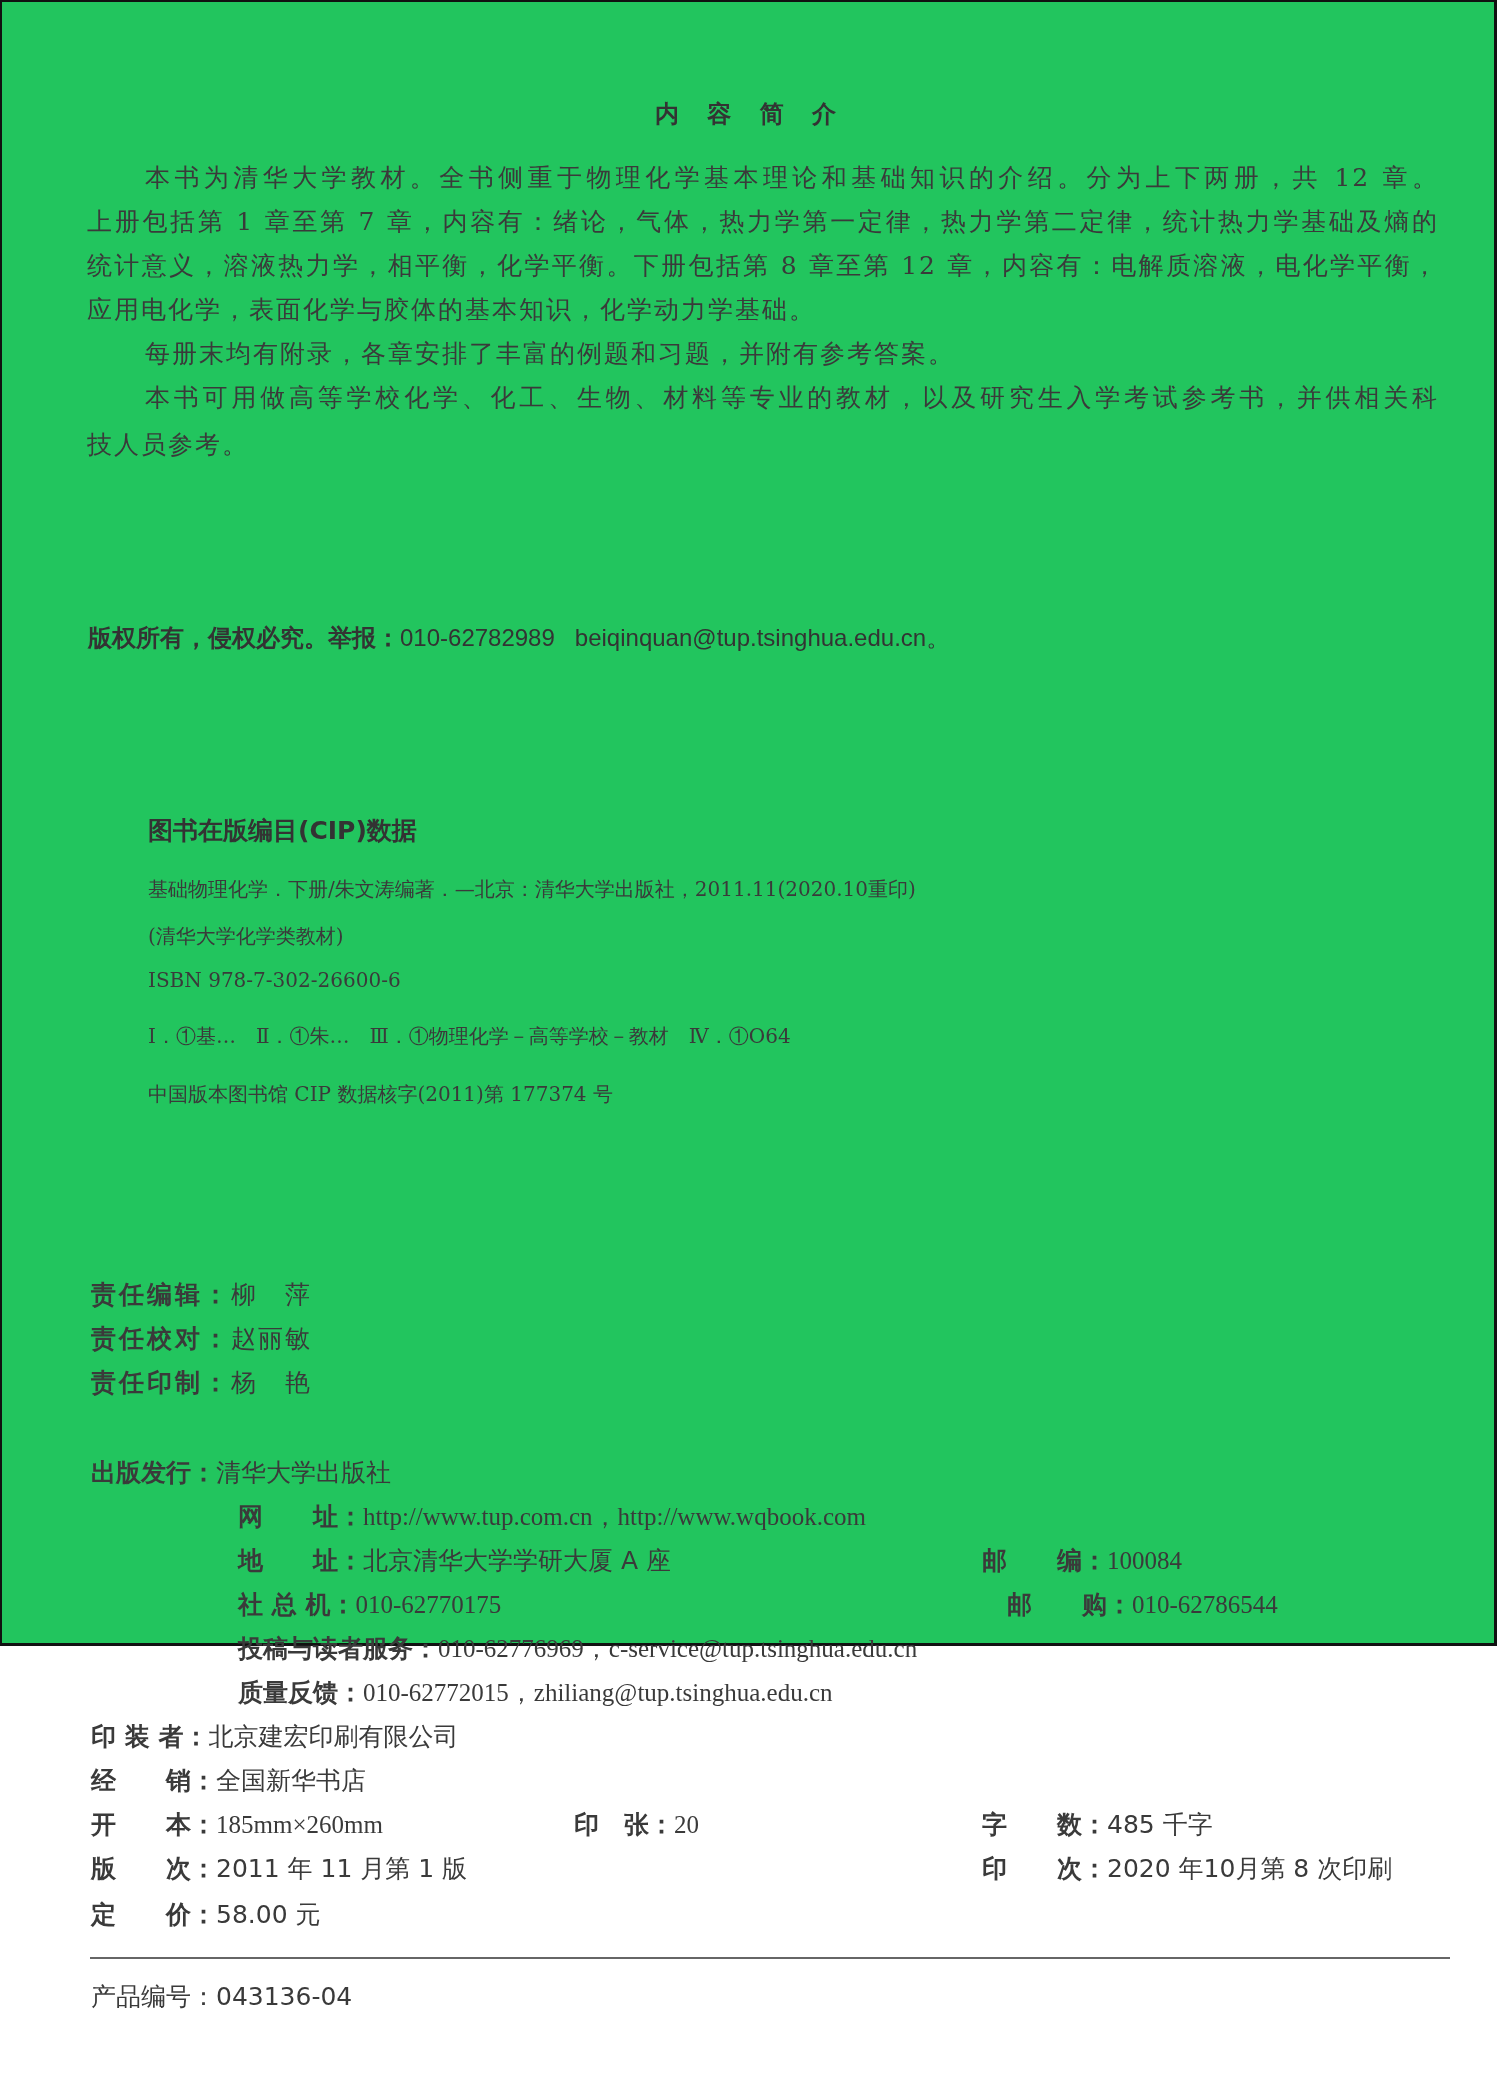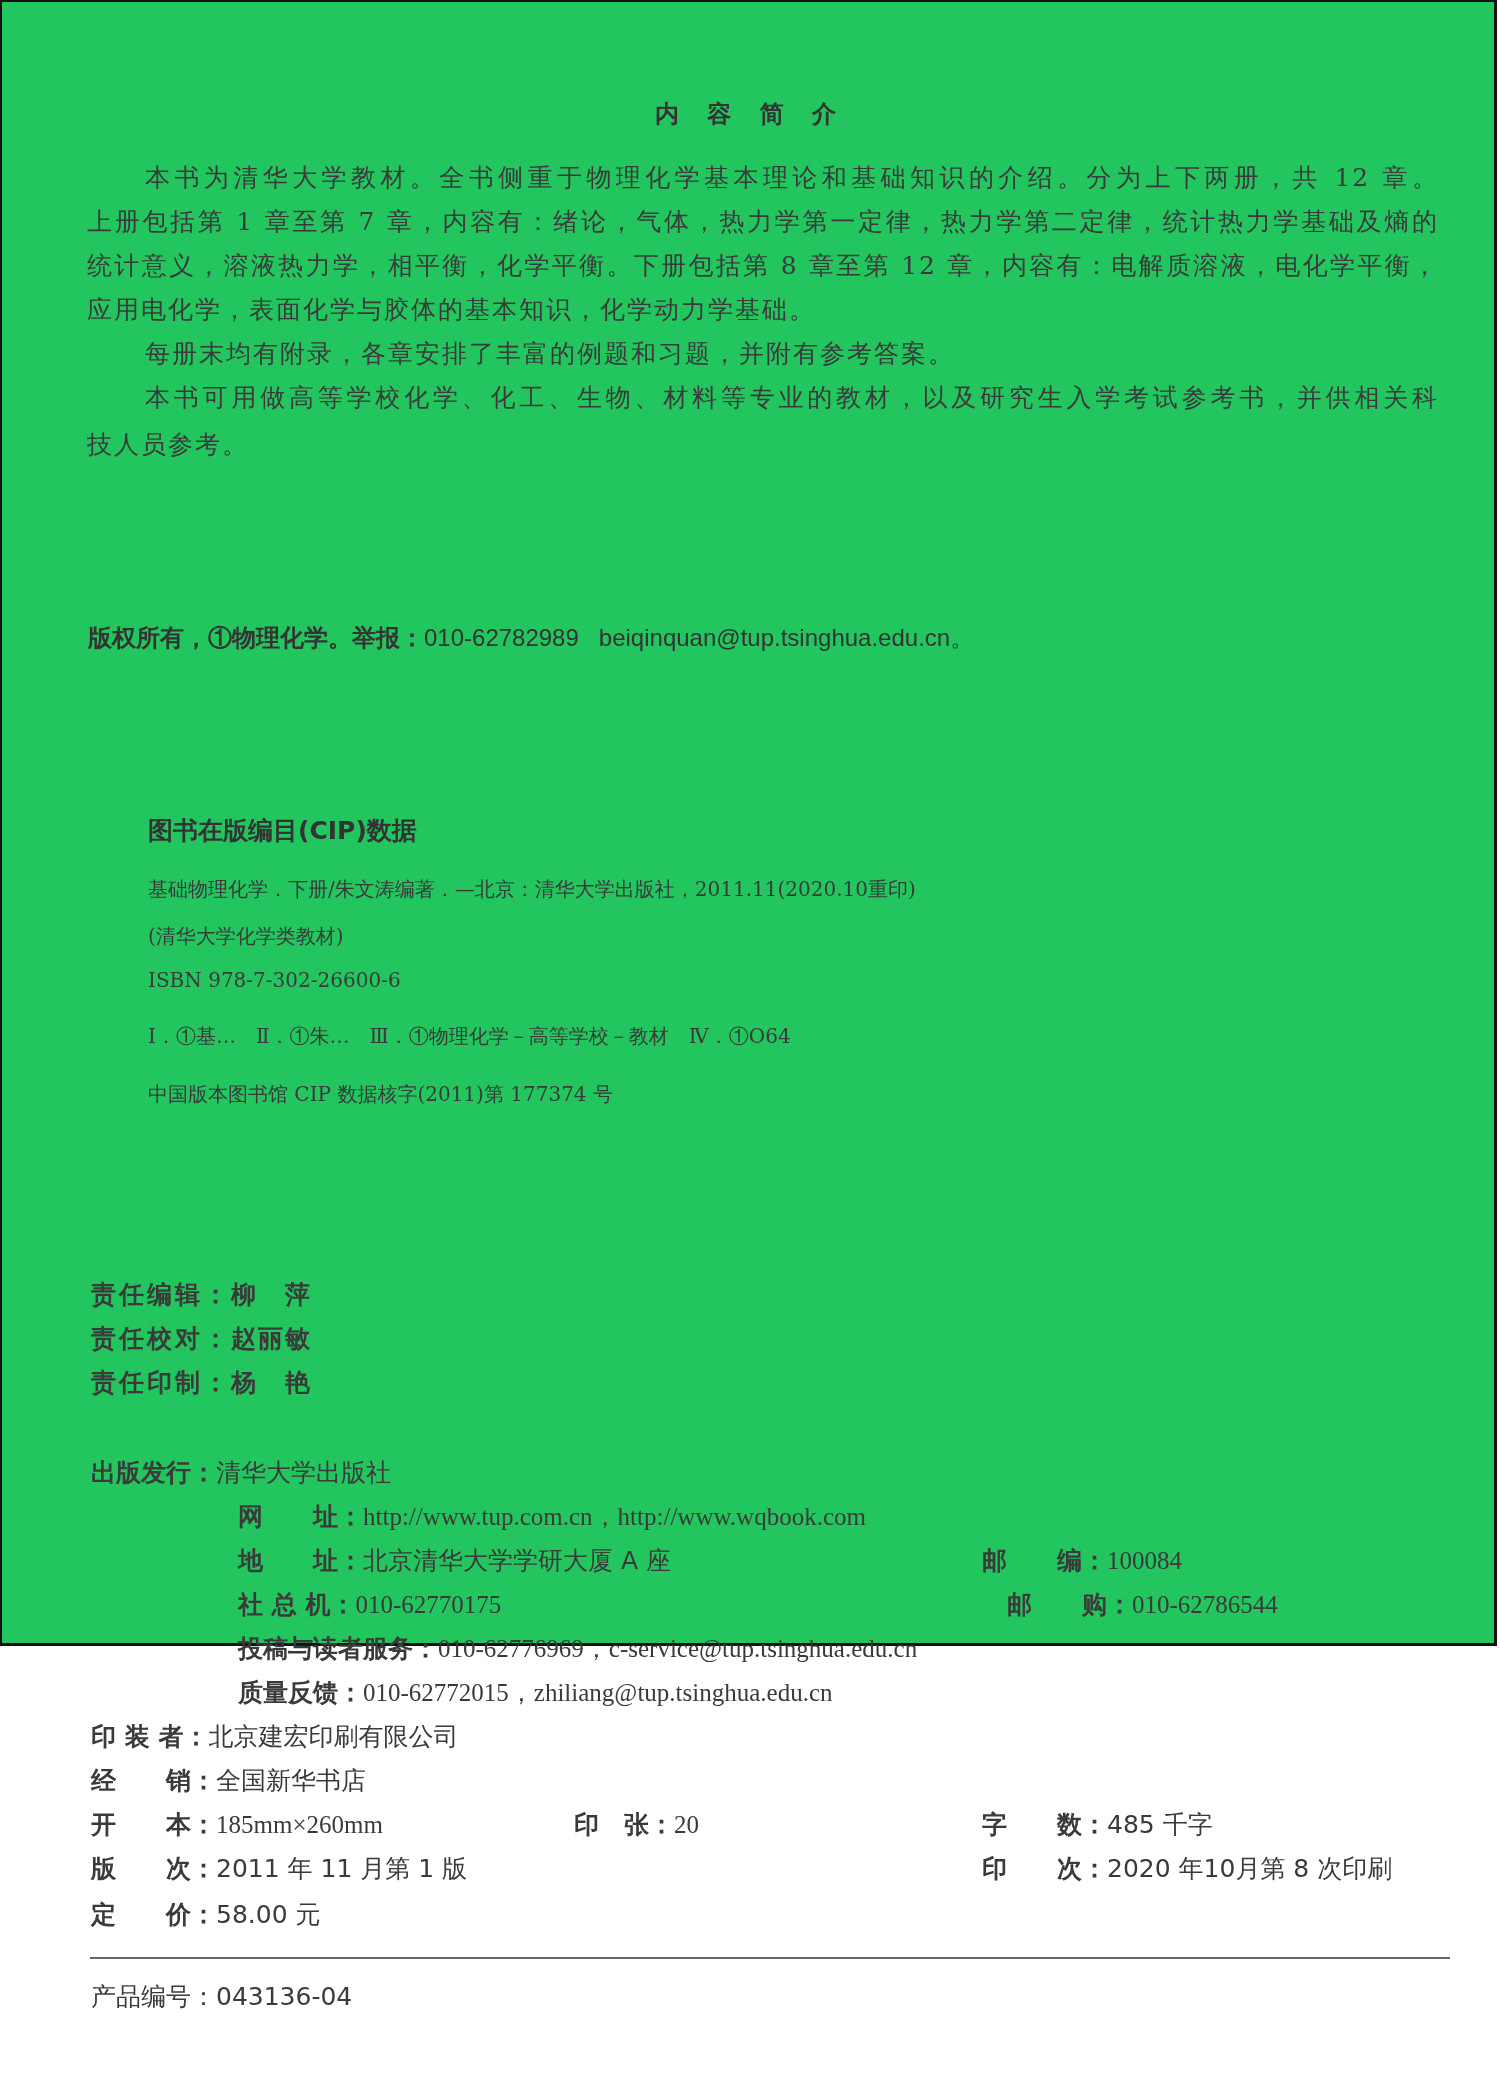--- a/index.html
+++ b/index.html
@@ -23,21 +23,21 @@
   .copyright { left: 86px; top: 620px; font-size: 24px; color: #333; font-family: "Liberation Sans", sans-serif; }
   .copyright .zh { font-weight: bold; }
 
   
   .cip-h { left: 146px; top: 812px; font-size: 25px; font-weight: bold; color: #333; }
   .cip { left: 146px; font-size: 20px; color: #3a3a3a; }
 
   
   .credit { left: 89px; font-size: 25px; }
   .credit .lbl { font-weight: bold; letter-spacing: 3px; }
-  .credit .val { letter-spacing: 2px; font-weight: bold; }
+  .credit .val { letter-spacing: 2px; }
 
   .pub { font-size: 25px; }
   .pub .lbl { font-weight: bold; }
   .pub .val { font-family: "Liberation Serif", serif; font-size: 25px; }
 
   .divider { position: absolute; left: 88px; top: 1955px; width: 1360px; height: 2px; background: #666; }
 </style>
 </head>
 <body>
 
@@ -47,21 +47,21 @@
 
   <div class="ln serif para just" style="top:161px; left:143px; width:1294px;">本书为清华大学教材。全书侧重于物理化学基本理论和基础知识的介绍。分为上下两册，共 12 章。</div>
   <div class="ln serif para just" style="top:205px;">上册包括第 1 章至第 7 章，内容有：绪论，气体，热力学第一定律，热力学第二定律，统计热力学基础及熵的</div>
   <div class="ln serif para just" style="top:249px;">统计意义，溶液热力学，相平衡，化学平衡。下册包括第 8 章至第 12 章，内容有：电解质溶液，电化学平衡，</div>
   <div class="ln serif para" style="top:293px; left:85px;">应用电化学，表面化学与胶体的基本知识，化学动力学基础。</div>
   <div class="ln serif para" style="top:337px; left:143px;">每册末均有附录，各章安排了丰富的例题和习题，并附有参考答案。</div>
   <div class="ln serif para just" style="top:381px; left:143px; width:1294px;">本书可用做高等学校化学、化工、生物、材料等专业的教材，以及研究生入学考试参考书，并供相关科</div>
   <div class="ln serif para" style="top:428px; left:85px;">技人员参考。</div>
 
   <div class="ln copyright">
-    <span class="zh">版权所有，①物理化学。举报：</span><span>010-62782989</span>&nbsp;&nbsp;&nbsp;<span>beiqinquan@tup.tsinghua.edu.cn。</span>
+    <span class="zh">版权所有，侵权必究。举报：</span><span>010-62782989</span>&nbsp;&nbsp;&nbsp;<span>beiqinquan@tup.tsinghua.edu.cn。</span>
   </div>
 
   <div class="ln sans cip-h">图书在版编目(CIP)数据</div>
   <div class="ln serif cip" style="top:874px;">基础物理化学．下册/朱文涛编著．—北京：清华大学出版社，2011.11(2020.10重印)</div>
   <div class="ln serif cip" style="top:921px;">(清华大学化学类教材)</div>
   <div class="ln serif cip" style="top:966px;">ISBN 978-7-302-26600-6</div>
   <div class="ln serif cip" style="top:1021px;">Ⅰ．①基…　Ⅱ．①朱…　Ⅲ．①物理化学－高等学校－教材　Ⅳ．①O64</div>
   <div class="ln serif cip" style="top:1079px;">中国版本图书馆 CIP 数据核字(2011)第 177374 号</div>
 
   <div class="ln sans credit" style="top:1276px;">

